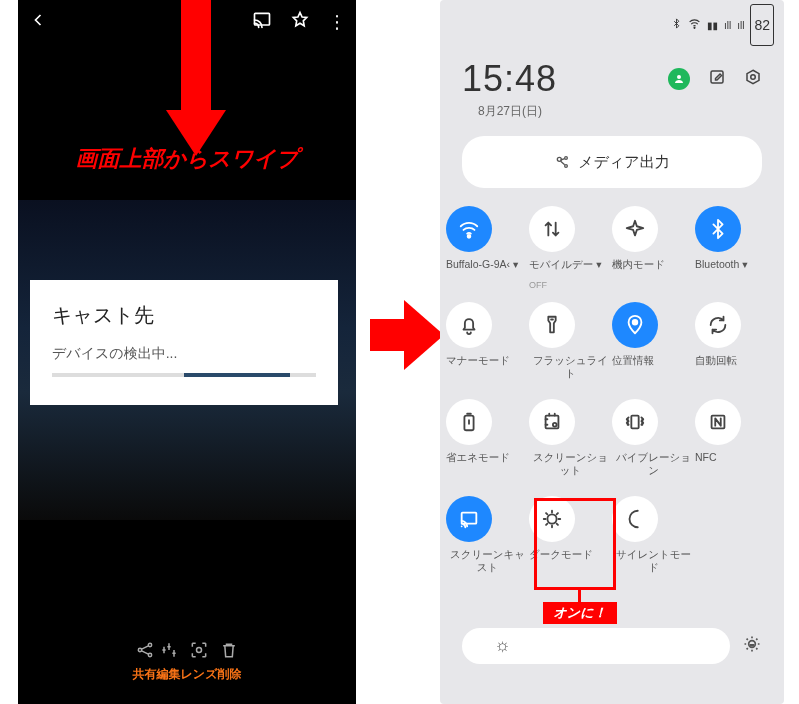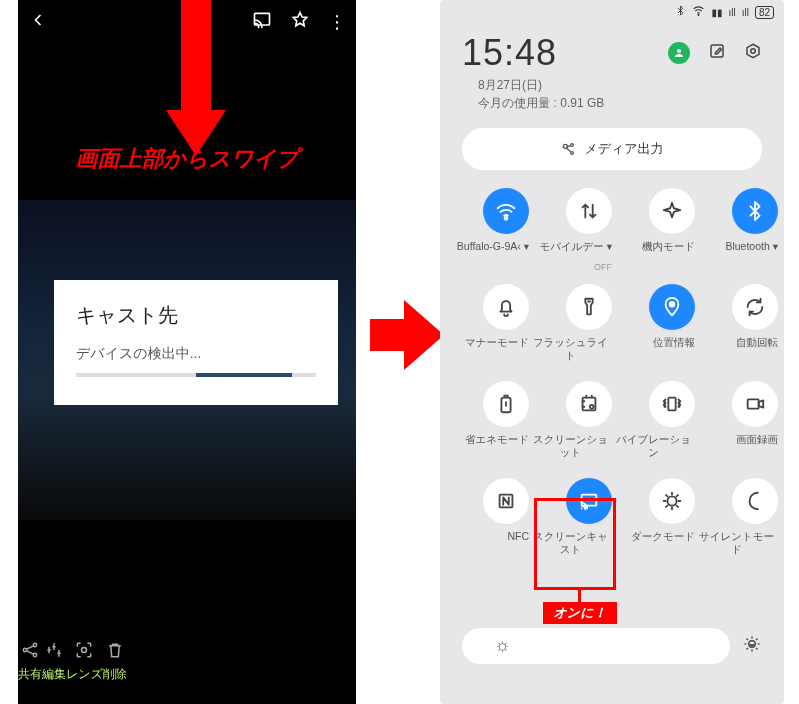--- a/index.html
+++ b/index.html
@@ -68,21 +68,21 @@
     position: absolute;
     top: 200px;
     left: 0;
     right: 0;
     height: 320px;
     background: linear-gradient(#0a1020, #14243a 40%, #1a2a3c 60%, #0a0a0a);
   }
   .cast-card {
     position: absolute;
     top: 280px;
-    left: 36px;
+    left: 12px;
     right: 18px;
     background: #fff;
     padding: 22px 22px 28px;
     z-index: 6;
   }
   .cast-card h3 {
     font-size: 20px;
     font-weight: 500;
     color: #222;
     margin-bottom: 16px;
@@ -105,24 +105,25 @@
     width: 40%;
     top: 0; bottom: 0;
     background: #2a4a6a;
   }
   .bottom-bar {
     position: absolute;
     bottom: 0;
     left: 0; right: 0;
     height: 86px;
     display: flex;
-    justify-content: flex-start;
-    align-items: center;
-    color: #bef264;
+    justify-content: center;
+    align-items: center;
+    color: #f97316;
     font-size: 12px;
+    font-weight: bold;
   }
   .bottom-bar .act {
     display: flex;
     flex-direction: column;
     align-items: center;
     gap: 6px;
   }
 
   .center-arrow {
     position: absolute;
@@ -194,38 +195,38 @@
     color: #444;
   }
   .avatar-circle {
     width: 22px; height: 22px; border-radius: 50%;
     background: #1fb85c; display:flex;align-items:center;justify-content:center;color:#fff;font-size:12px;
   }
   .media-out {
     margin: 12px 22px 8px;
     background: #fff;
     border-radius: 22px;
-    height: 42px;
+    height: 52px;
     display: flex;
     align-items: center;
     justify-content: center;
     gap: 8px;
-    font-size: 13px;
+    font-size: 15px;
     color: #333;
   }
   .tiles {
     display: grid;
     grid-template-columns: repeat(4, 1fr);
     gap: 2px 0;
     padding: 4px 6px 0;
   }
   .tile {
     display: flex;
     flex-direction: column;
-    align-items: flex-end;
+    align-items: flex-start;
     justify-content: flex-start;
     padding: 6px 0 4px;
   }
   .tile .circle {
     width: 46px;
     height: 46px;
     border-radius: 50%;
     background: #fff;
     display: flex;
     align-items: center;
@@ -393,21 +394,21 @@
     </span>
     <span>
       <svg width="13" height="13" viewBox="0 0 24 24" fill="none" stroke="#333" stroke-width="2">
           <path d="M3 9c5-5 13-5 18 0M6 13c3-3 9-3 12 0M10 17c1-1 3-1 4 0"></path>
           <circle cx="12" cy="20" r="1" fill="#333"></circle>
         </svg>
     </span>
     <span style="font-size:10px">▮▮</span>
     <span style="font-size:10px">ıll</span>
     <span style="font-size:10px">ıll</span>
-    <span style="border:1px solid #333;border-radius:3px;padding:0 3px;font-size:10px"><span>82</span></span>
+    <span style="border:1px solid #333;border-radius:3px;padding:12px 3px;font-size:14px"><span>82</span></span>
   </div>
 
   <div class="qs-header">
     <div class="qs-time">15:48</div>
     <div class="header-icons">
       <span class="avatar-circle">
         <svg width="12" height="12" viewBox="0 0 24 24" fill="#fff">
             <circle cx="12" cy="8" r="4"></circle>
             <path d="M4 20c0-4 4-6 8-6s8 2 8 6"></path>
           </svg>
@@ -421,21 +422,20 @@
       <span>
         <svg width="18" height="18" viewBox="0 0 24 24" fill="none" stroke="#444" stroke-width="2">
             <path d="M12 3l8 4.5v9L12 21l-8-4.5v-9z"></path>
             <circle cx="12" cy="12" r="3"></circle>
           </svg>
       </span>
     </div>
   </div>
   <div class="qs-date-block">
     <div>8月27日(日)</div>
-    <div>今月の使用量 : 0.91 GB</div>
   </div>
 
   <div class="media-out">
     <svg width="16" height="16" viewBox="0 0 24 24" fill="none" stroke="#555" stroke-width="2">
         <circle cx="8" cy="8" r="3"></circle>
         <circle cx="18" cy="6" r="2"></circle>
         <circle cx="18" cy="18" r="2"></circle>
         <path d="M10 9l6-2M10 11l6 5"></path>
       </svg>
     <span>メディア出力</span>
@@ -545,30 +545,20 @@
             <path d="M4 9v6M20 9v6" stroke-dasharray="0"></path>
             <path d="M5 7l-2 2 2 2-2 2 2 2M19 7l2 2-2 2 2 2-2 2"></path>
           </svg>
     </div>
     <div class="label">バイブレーション</div>
     <div class="sublabel"></div>
       </div>
       <div class="tile">
     <div class="circle ">
       <svg class="icon-svg" viewBox="0 0 24 24" fill="none" stroke="currentColor" stroke-width="2" stroke-linecap="round" stroke-linejoin="round">
-            <rect x="4" y="7" width="12" height="10" rx="1"></rect>
-            <path d="M16 10l5-2v8l-5-2z"></path>
-          </svg>
-    </div>
-    <div class="label">画面録画</div>
-    <div class="sublabel"></div>
-      </div>
-      <div class="tile">
-    <div class="circle ">
-      <svg class="icon-svg" viewBox="0 0 24 24" fill="none" stroke="currentColor" stroke-width="2" stroke-linecap="round" stroke-linejoin="round">
             <rect x="5" y="5" width="14" height="14" rx="1"></rect>
             <path d="M9 16V8l6 8V8"></path>
           </svg>
     </div>
     <div class="label">NFC</div>
     <div class="sublabel"></div>
       </div>
       <div class="tile">
     <div class="circle on">
       <svg class="icon-svg" viewBox="0 0 24 24" fill="none" stroke="currentColor" stroke-width="2" stroke-linecap="round" stroke-linejoin="round">

